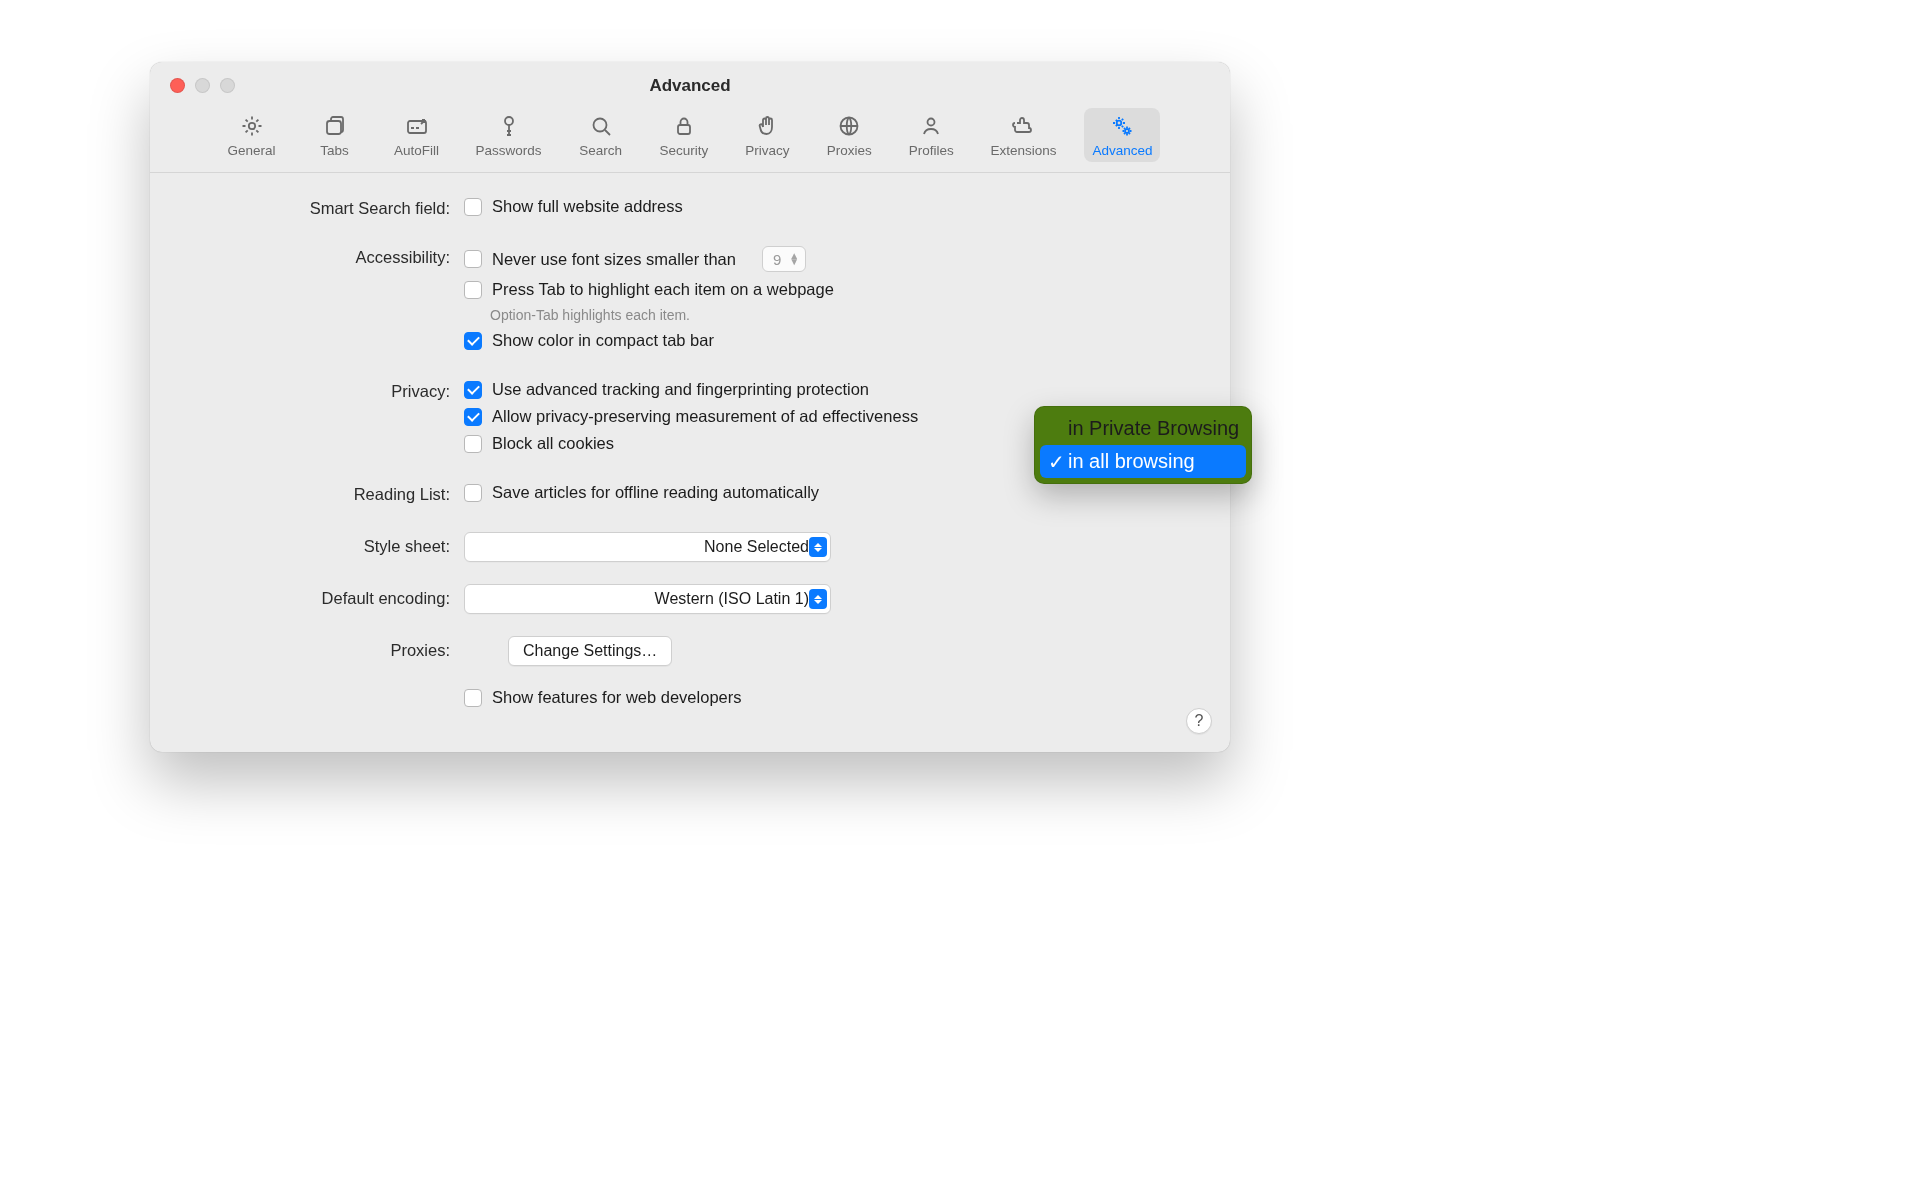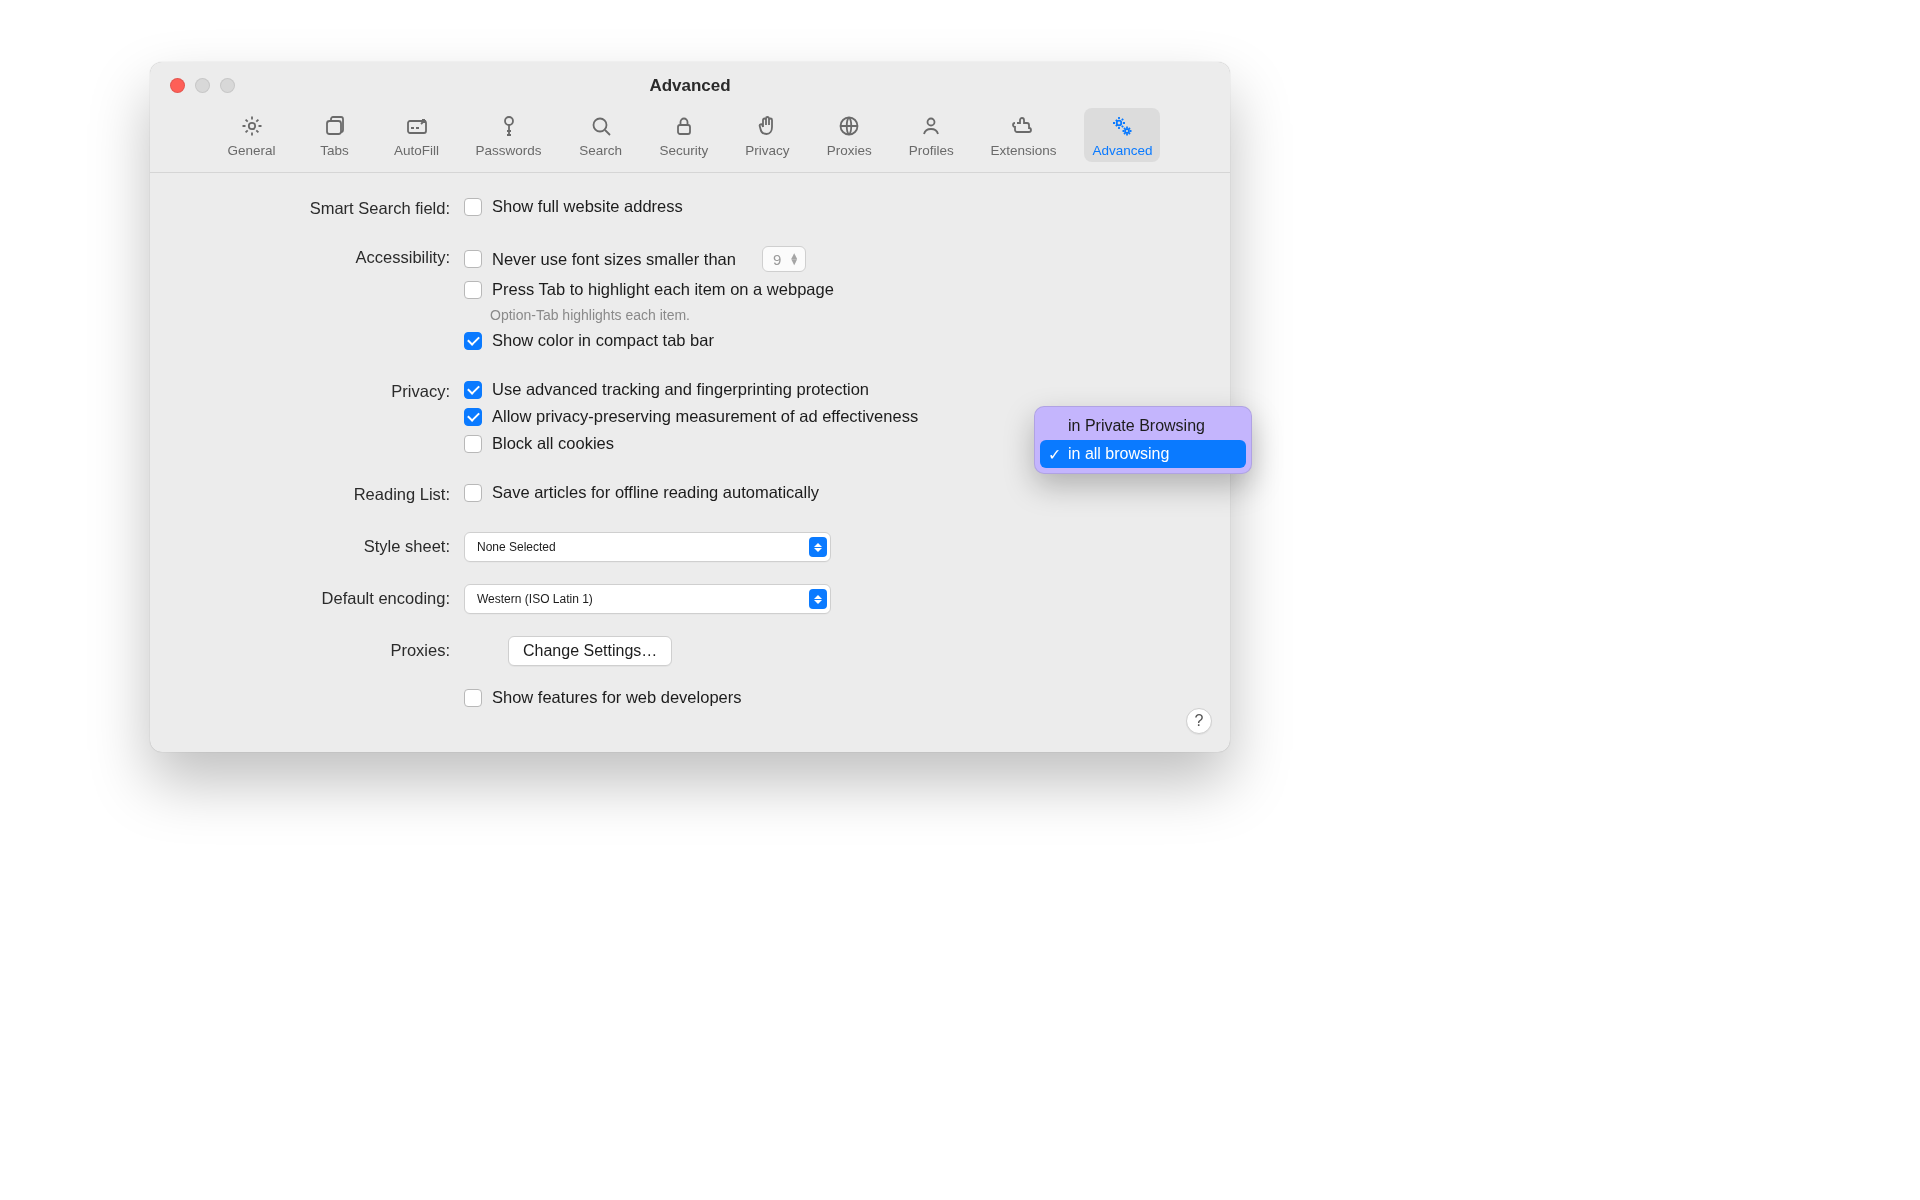--- a/index.html
+++ b/index.html
@@ -23,27 +23,27 @@
   .row{display:flex;align-items:flex-start;margin-bottom:22px;}
   .lab{width:260px;text-align:right;padding-right:14px;padding-top:2px;font-size:16.5px;color:#2b2b2b;}
   .col{flex:1;}
   .line{display:flex;align-items:center;gap:10px;margin-bottom:8px;font-size:16.5px;}
   .hint{font-size:14px;color:#8a8a8a;margin:0 0 8px 26px;}
   .cb{width:16px;height:16px;border-radius:4px;border:1px solid #b8b8b8;background:#fff;display:inline-flex;align-items:center;justify-content:center;flex:0 0 16px;}
   .cb.on{background:#0a7aff;border-color:#0a7aff;}
   .cb.on::after{content:"";width:9px;height:5px;border:2px solid #fff;border-top:0;border-right:0;transform:rotate(-45deg);margin-top:-2px;}
   .stepper{display:inline-flex;align-items:center;border:1px solid #cfcfcf;border-radius:6px;background:#fbfbfb;height:24px;padding:0 6px 0 10px;gap:8px;font-size:15px;color:#9a9a9a;}
   .stepper .arr{display:flex;flex-direction:column;line-height:6px;font-size:10px;color:#a5a5a5;}
-  .popup{display:inline-flex;align-items:center;justify-content:space-between;border:1px solid #cfcfcf;border-radius:6px;background:#fff;height:28px;padding:0 3px 0 12px;width:350px;font-size:12px;box-shadow:0 1px 0 rgba(0,0,0,0.02);}
+  .popup{display:inline-flex;align-items:center;justify-content:flex-end;border:1px solid #cfcfcf;border-radius:6px;background:#fff;height:28px;padding:0 3px 0 12px;width:350px;font-size:16px;box-shadow:0 1px 0 rgba(0,0,0,0.02);}
   .popup .knob{width:18px;height:20px;background:#0a7aff;border-radius:4px;display:flex;flex-direction:column;align-items:center;justify-content:center;gap:1px;}
   .popup .knob::before{content:"";border-left:4px solid transparent;border-right:4px solid transparent;border-bottom:4px solid #fff;}
   .popup .knob::after{content:"";border-left:4px solid transparent;border-right:4px solid transparent;border-top:4px solid #fff;}
   .btn{display:inline-flex;align-items:center;border:1px solid #cfcfcf;border-radius:6px;background:#fff;height:28px;padding:0 14px;font-size:16px;box-shadow:0 1px 0 rgba(0,0,0,0.04);margin-left:44px;}
   .help{position:absolute;right:18px;bottom:18px;width:24px;height:24px;border-radius:50%;background:#fff;border:1px solid #cfcfcf;display:flex;align-items:center;justify-content:center;font-size:16px;color:#555;box-shadow:0 1px 1px rgba(0,0,0,0.05);}
-  .menu{position:absolute;left:884px;top:344px;width:206px;background:#c4b5fd;border:1px solid rgba(0,0,0,0.1);border-radius:10px;box-shadow:0 12px 30px rgba(0,0,0,0.25);padding:5px;font-size:16px;}
+  .menu{position:absolute;left:884px;top:344px;width:206px;background:#4d7c0f;border:1px solid rgba(0,0,0,0.1);border-radius:10px;box-shadow:0 12px 30px rgba(0,0,0,0.25);padding:5px;font-size:20px;}
   .menu .mi{padding:5px 12px 5px 28px;border-radius:6px;position:relative;white-space:nowrap;}
   .menu .mi.sel{background:#0a7aff;color:#fff;}
   .menu .mi .chk{position:absolute;left:8px;top:5px;}
 </style>
 </head>
 <body>
 
 <div class="viewport">
   <div class="window">
 

